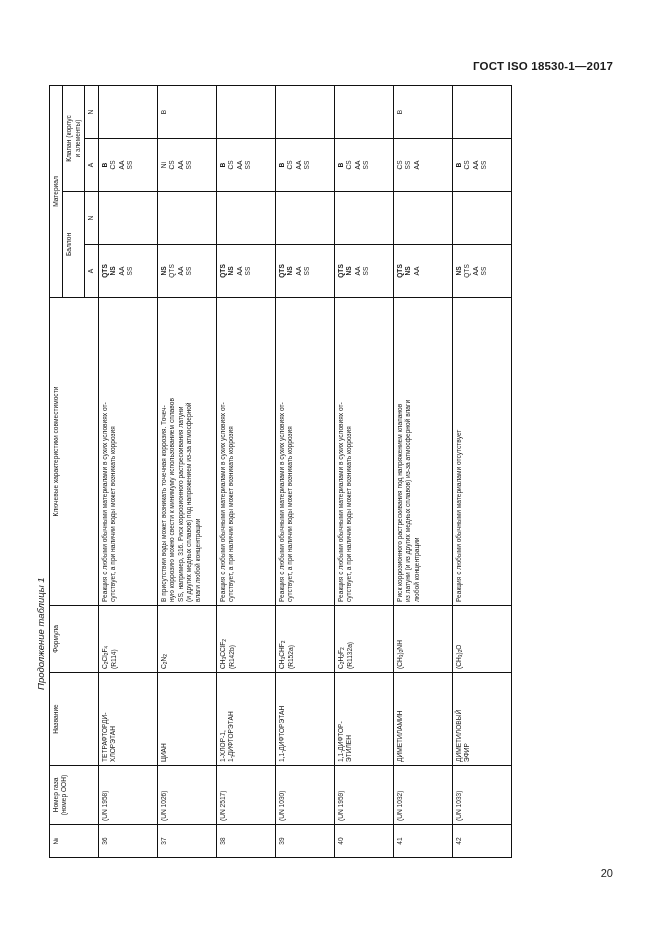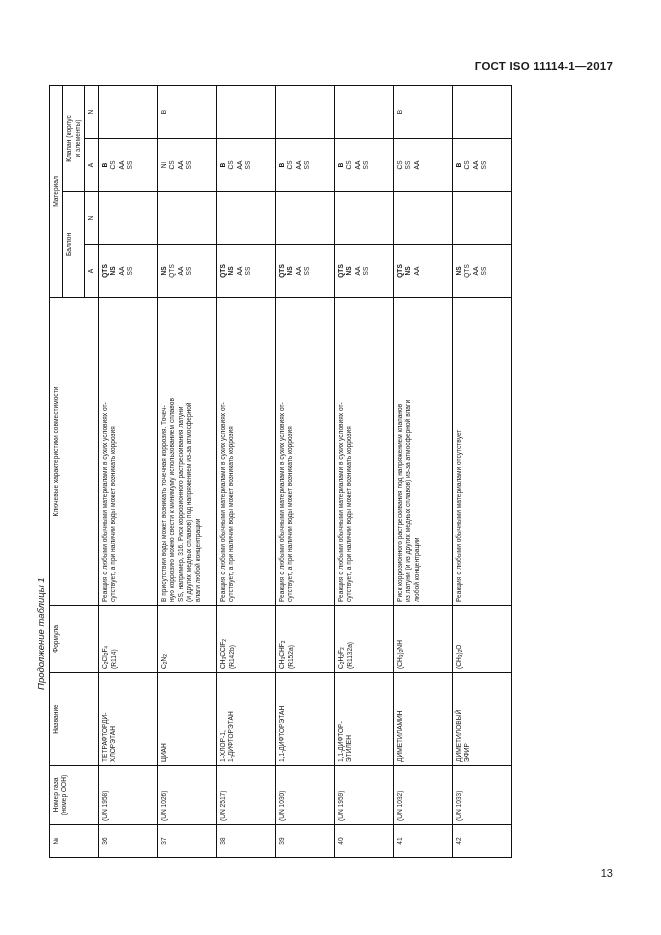--- a/index.html
+++ b/index.html
@@ -94,21 +94,21 @@
   .codes { line-height: 1.5; text-align: center; }
   .codes b { font-weight: bold; }
 
   .keytext { text-align: justify; hyphens: none; }
 
   sub { font-size: 74%; vertical-align: -0.28em; }
 </style>
 </head>
 <body>
 
-<div class="page-header">ГОСТ ISO 11114-1—2017</div>
+<div class="page-header">ГОСТ ISO 18530-1—2017</div>
 
 <div class="cont-caption">Продолжение таблицы 1</div>
 
 <div class="rot-wrap">
   <table class="gost">
     <thead>
       <tr>
         <th class="hdr c-no" rowspan="3">№</th>
         <th class="hdr c-un" rowspan="3" style="white-space:pre-line;">Номер газа
 (номер ООН)</th>
@@ -204,13 +204,13 @@
           <td class="c-key keytext">Реакция с любыми обычными материалами отсутствует</td>
           <td class="c-mat codes"><b>NS</b><br>QTS<br>AA<br>SS</td>
           <td class="c-mat codes"></td>
           <td class="c-mat codes"><b>B</b><br>CS<br>AA<br>SS</td>
           <td class="c-mat codes"></td>
         </tr>
       </tbody>
   </table>
 </div>
 
-<div class="page-number">13</div>
+<div class="page-number">20</div>
 
 </body></html>

